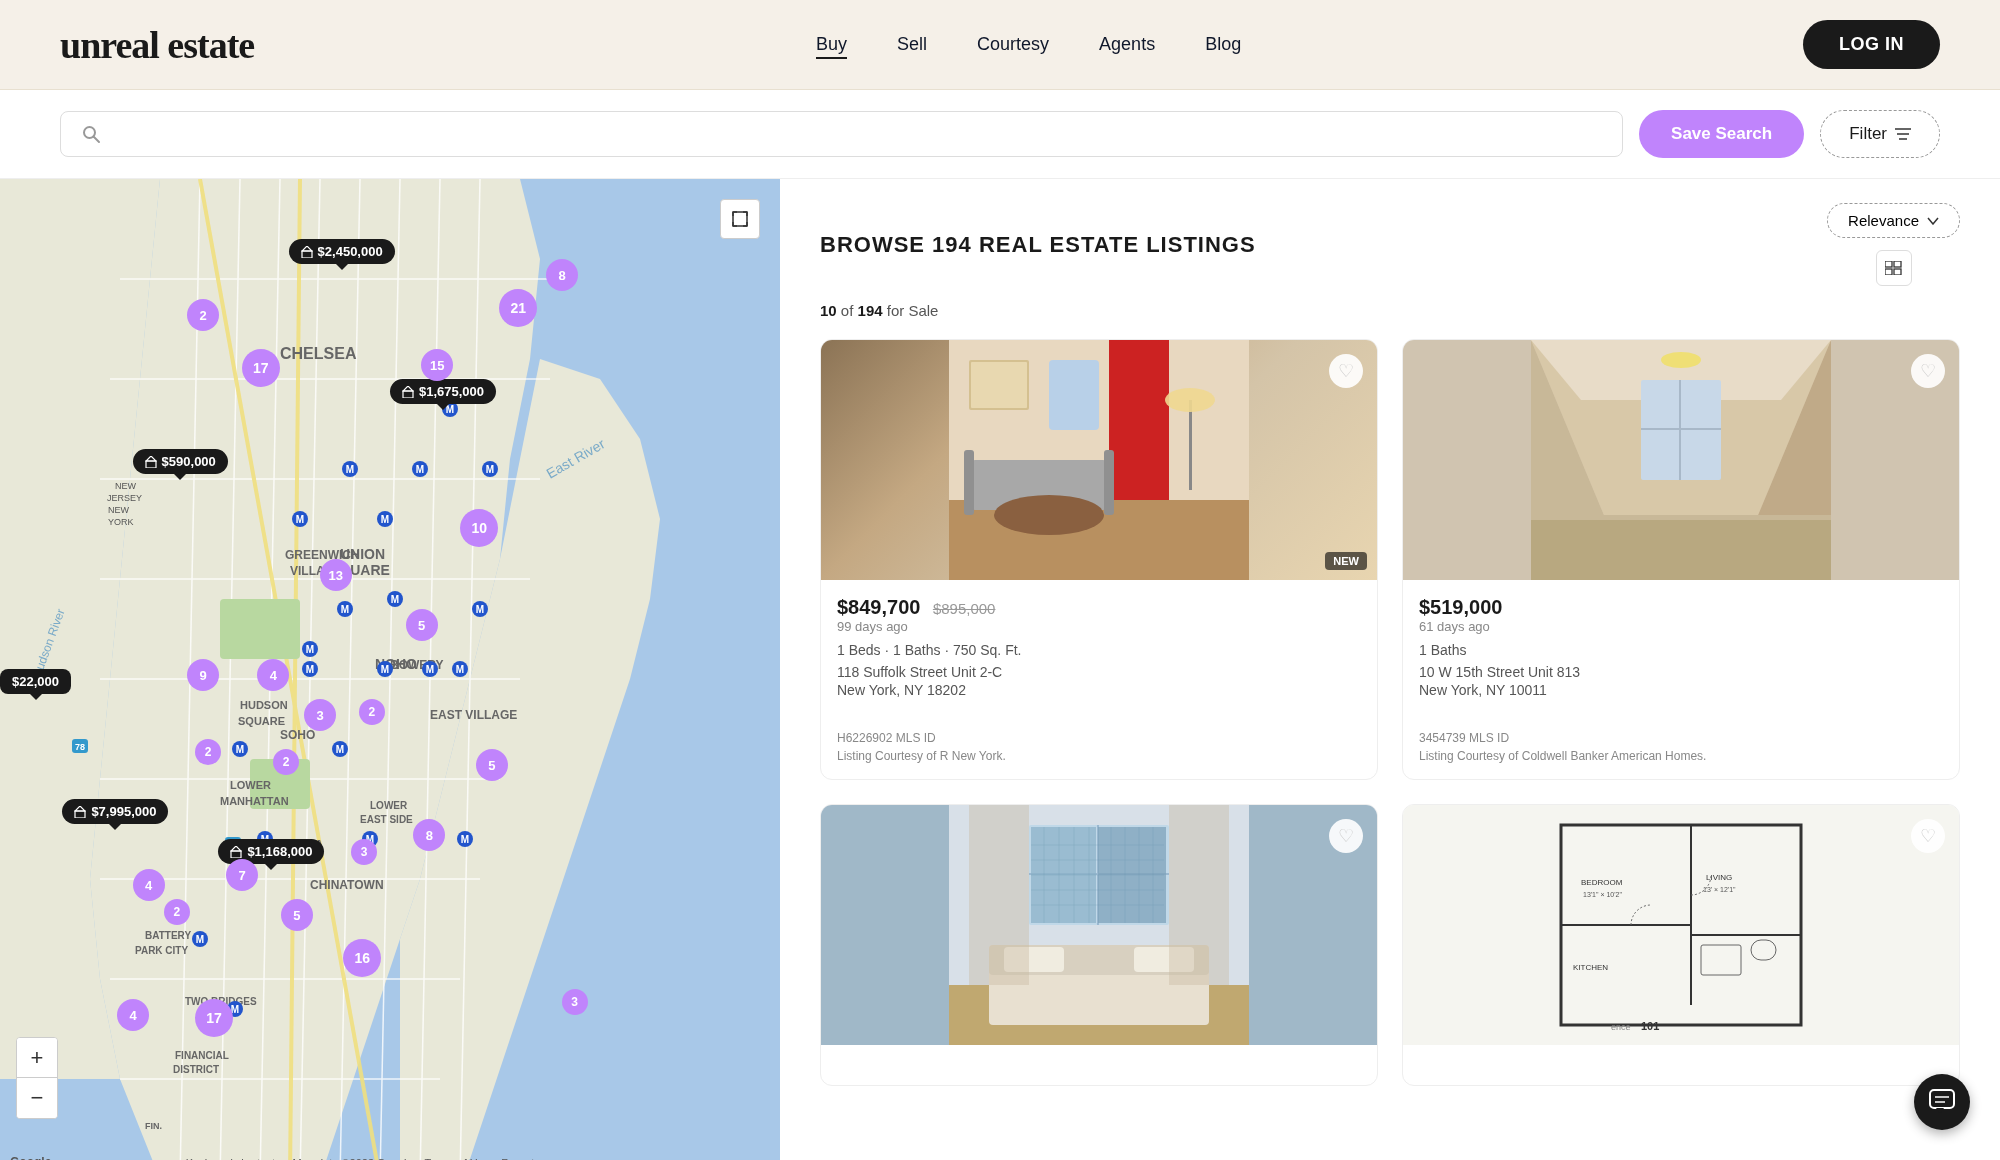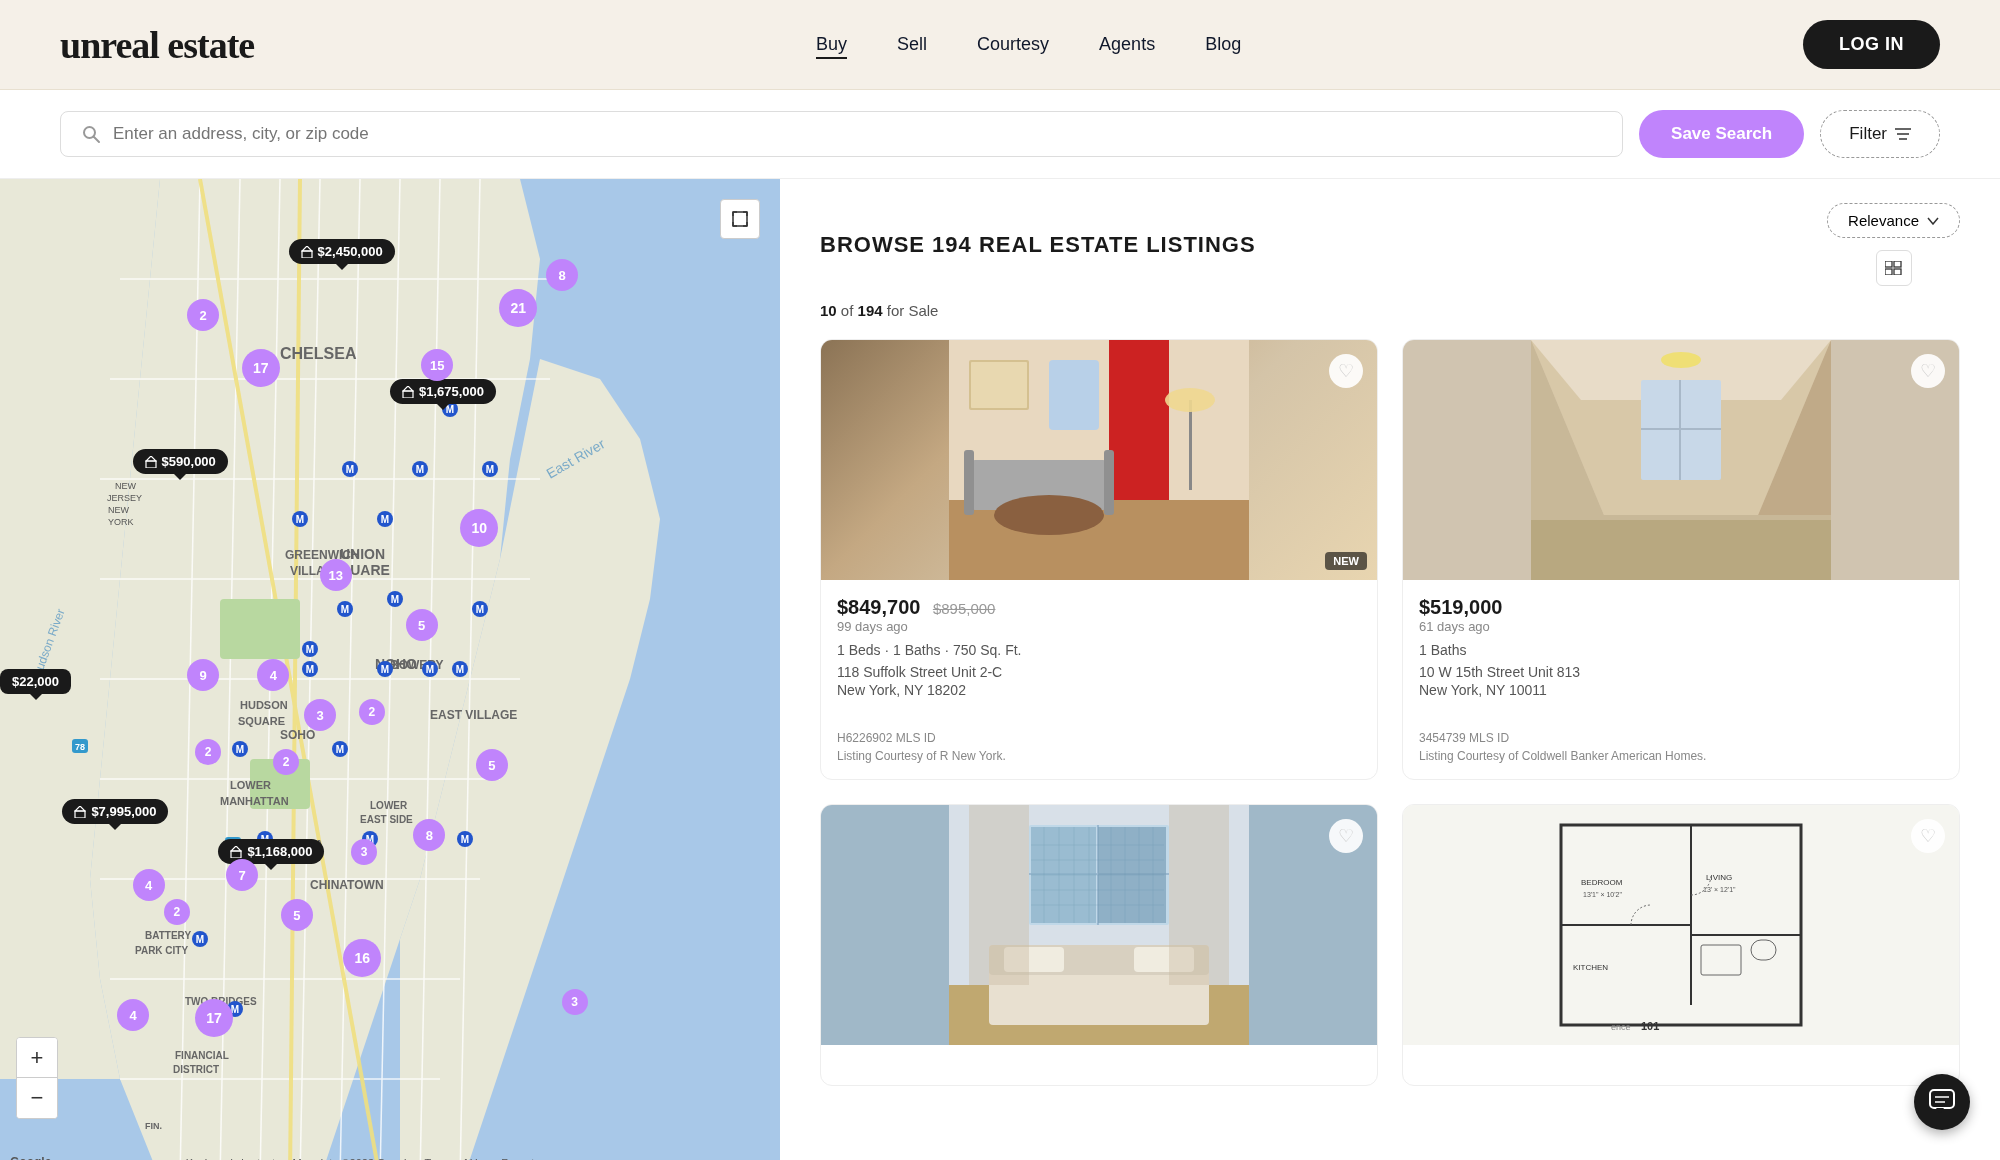--- a/index.html
+++ b/index.html
@@ -428,21 +428,20 @@
   </nav>
   <button class="login-btn">LOG IN</button>
 </header>
 
 <div class="search-bar">
   <div class="search-input-wrap">
     <svg class="search-icon-svg" width="20" height="20" viewBox="0 0 20 20" fill="none">
       <circle cx="8.5" cy="8.5" r="5.5" stroke="#999" stroke-width="2"></circle>
       <line x1="12.5" y1="12.5" x2="18" y2="18" stroke="#999" stroke-width="2" stroke-linecap="round"></line>
     </svg>
-    <input class="search-input" type="text" placeholder="Enter an address, city, or zip code" style="">
   </div>
   <button class="save-search-btn">Save Search</button>
   <button class="filter-btn">
     <span>Filter</span>
     <svg width="16" height="14" viewBox="0 0 16 14">
       <line x1="0" y1="2" x2="16" y2="2" stroke="#333" stroke-width="1.5"></line>
       <line x1="2" y1="7" x2="14" y2="7" stroke="#333" stroke-width="1.5"></line>
       <line x1="4" y1="12" x2="12" y2="12" stroke="#333" stroke-width="1.5"></line>
     </svg>
   </button>

